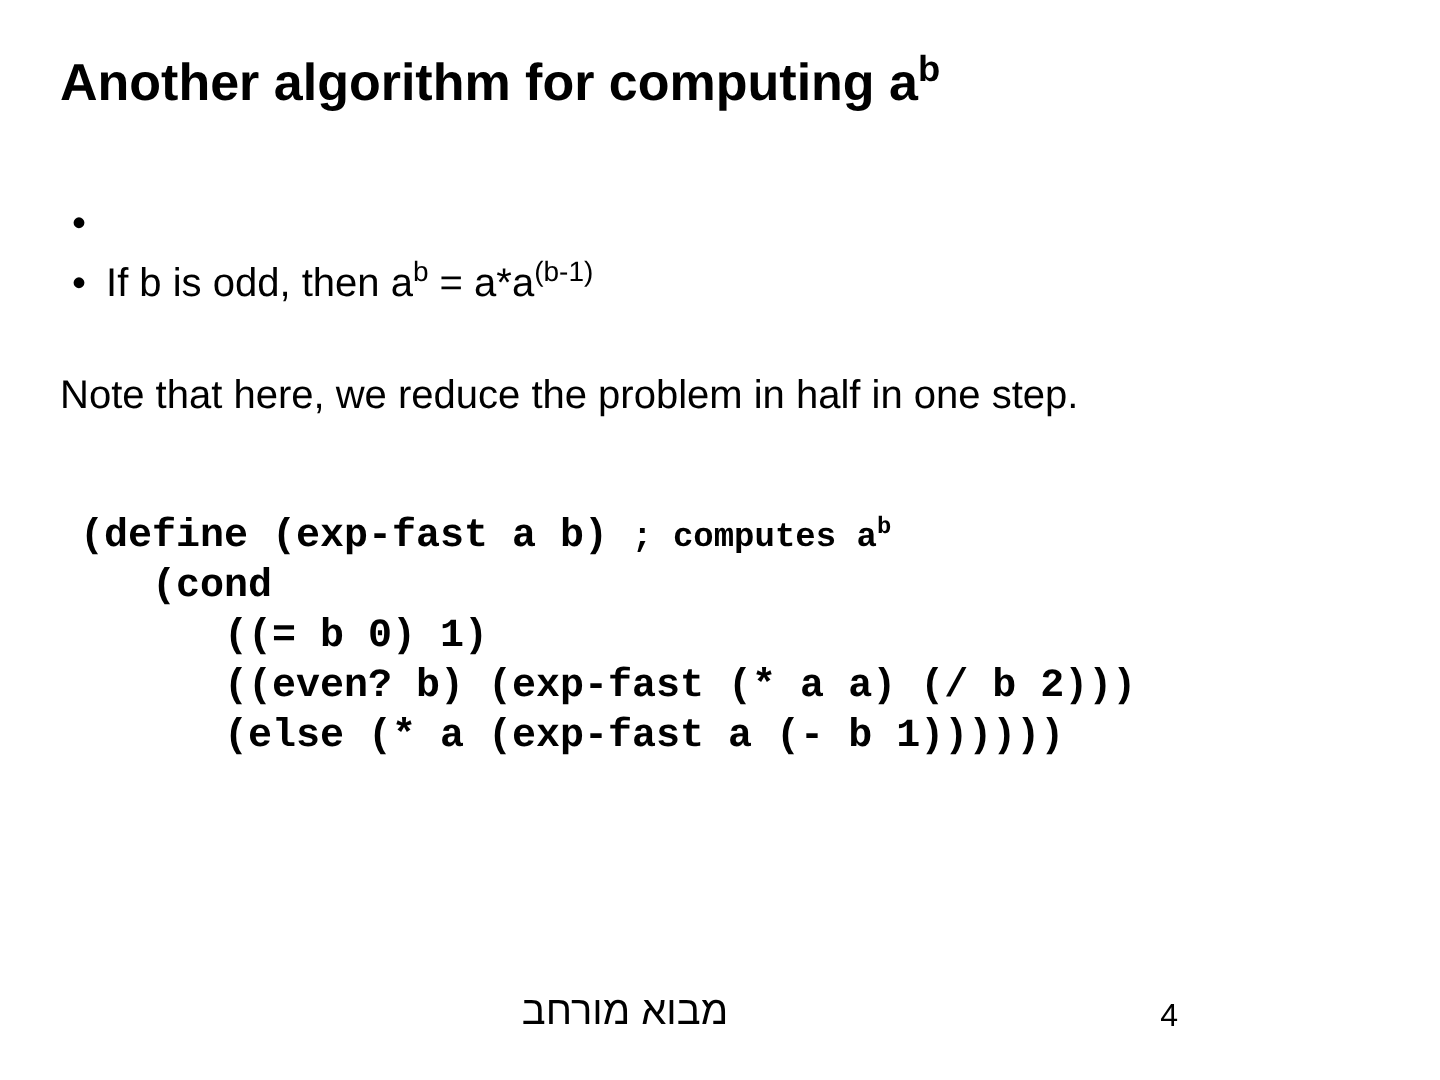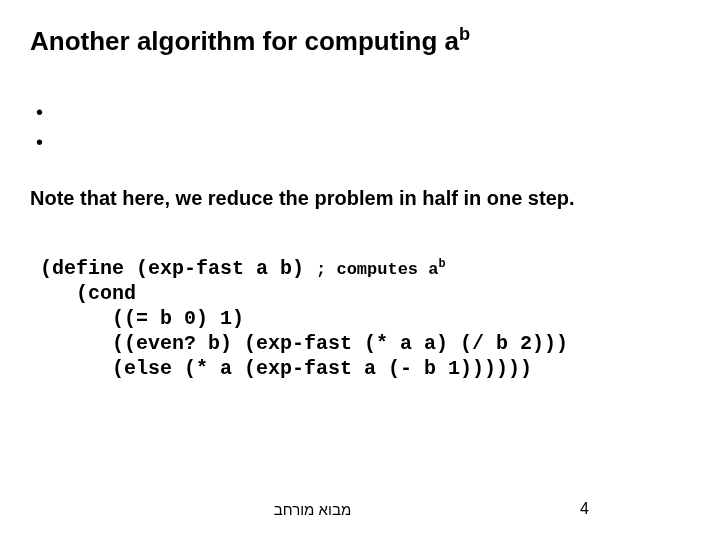--- a/index.html
+++ b/index.html
@@ -34,21 +34,20 @@
     display: flex;
     align-items: baseline;
   }
   .dot {
     font-size: 20px;
     margin-right: 10px;
   }
   .note {
     font-size: 20px;
     margin-bottom: 40px;
-    font-weight: bold;
   }
   .codeblock {
     font-family: "Courier New", Courier, monospace;
     font-size: 20px;
     font-weight: bold;
     white-space: pre;
     line-height: 1.25;
     padding-left: 10px;
     margin-top: 46px;
   }
@@ -61,21 +60,21 @@
     font-size: 0.7em;
     vertical-align: super;
     line-height: 0;
   }
   .footer-center {
     position: absolute;
     bottom: 22px;
     left: 0;
     right: 0;
     text-align: center;
-    font-size: 15px;
+    font-size: 20px;
     direction: rtl;
   }
   .footer-right {
     position: absolute;
     bottom: 22px;
     right: 36px;
     font-size: 16px;
   }
 </style>
 </head>
@@ -86,20 +85,23 @@
   <div class="title">
     <span>Another algorithm for  computing a</span><sup>b</sup>
   </div>
 
   <div class="bullets">
     <div class="bullet">
       <span class="dot">•</span>
     </div>
     <div class="bullet">
       <span class="dot">•</span>
+      <span>
+        <span>If b is odd, then  a</span><sup>b</sup><span> = a*a</span><sup>(b-1)</sup>
+      </span>
     </div>
   </div>
 
   <div class="note">Note that here, we reduce the problem in half in one step.</div>
 
   <div class="codeblock"><span>(define (exp-fast a b) </span><span class="comment"><span>; computes a</span><sup>b</sup></span>
 <span>   (cond</span>
 <span>      ((= b 0) 1)</span>
 <span>      ((even? b) (exp-fast (* a a) (/ b 2)))</span>
 <span>      (else (* a (exp-fast a (- b 1))))))</span></div>

